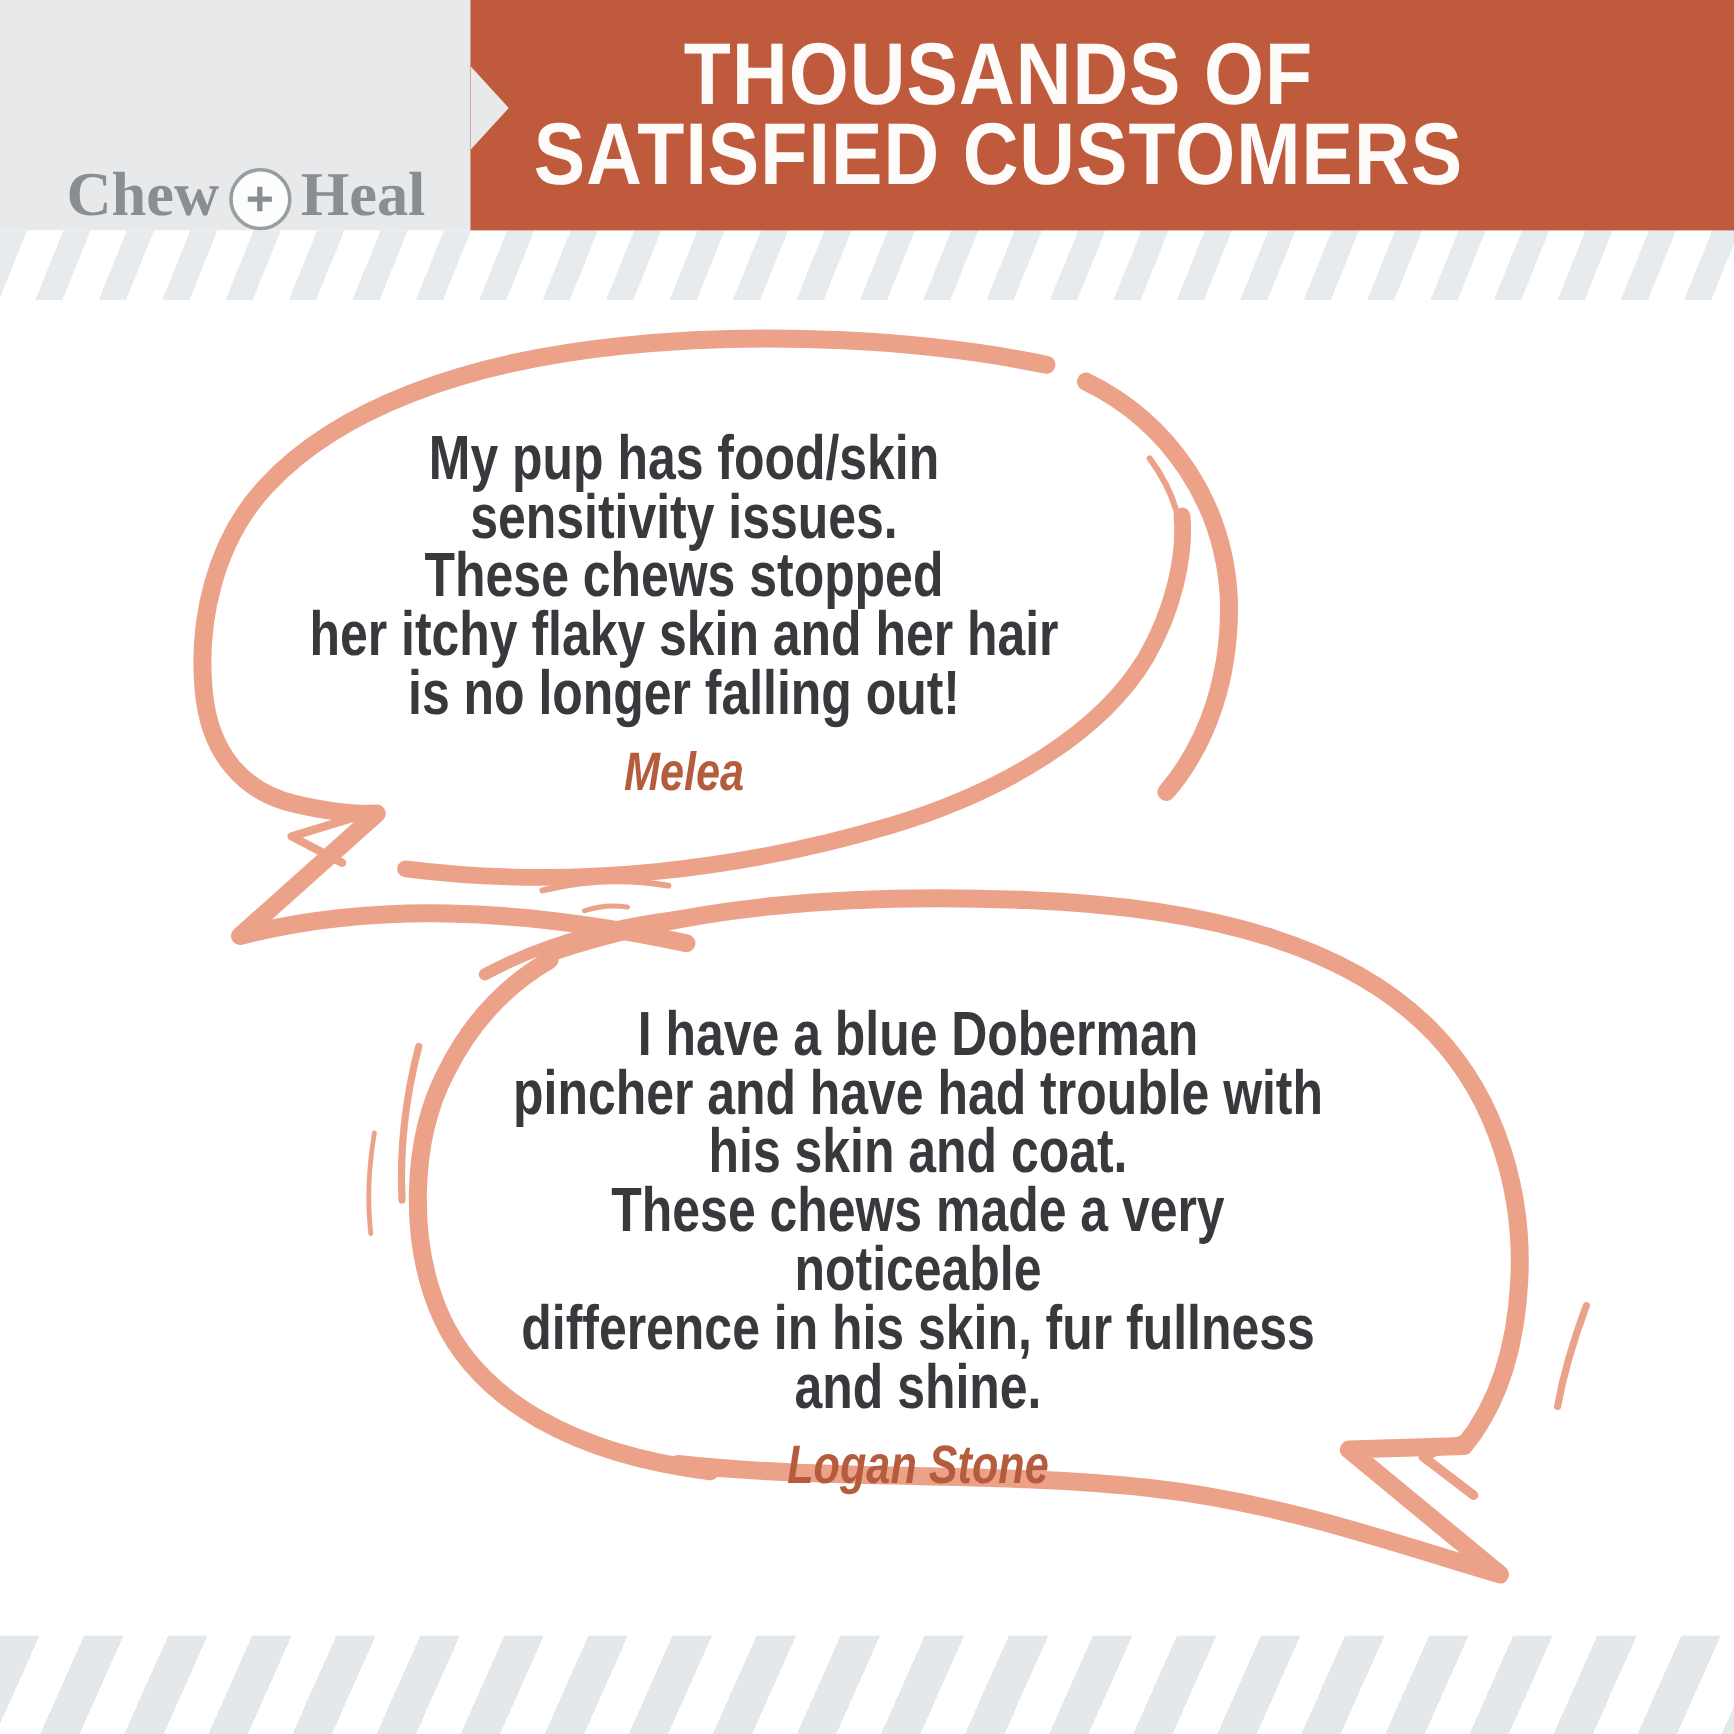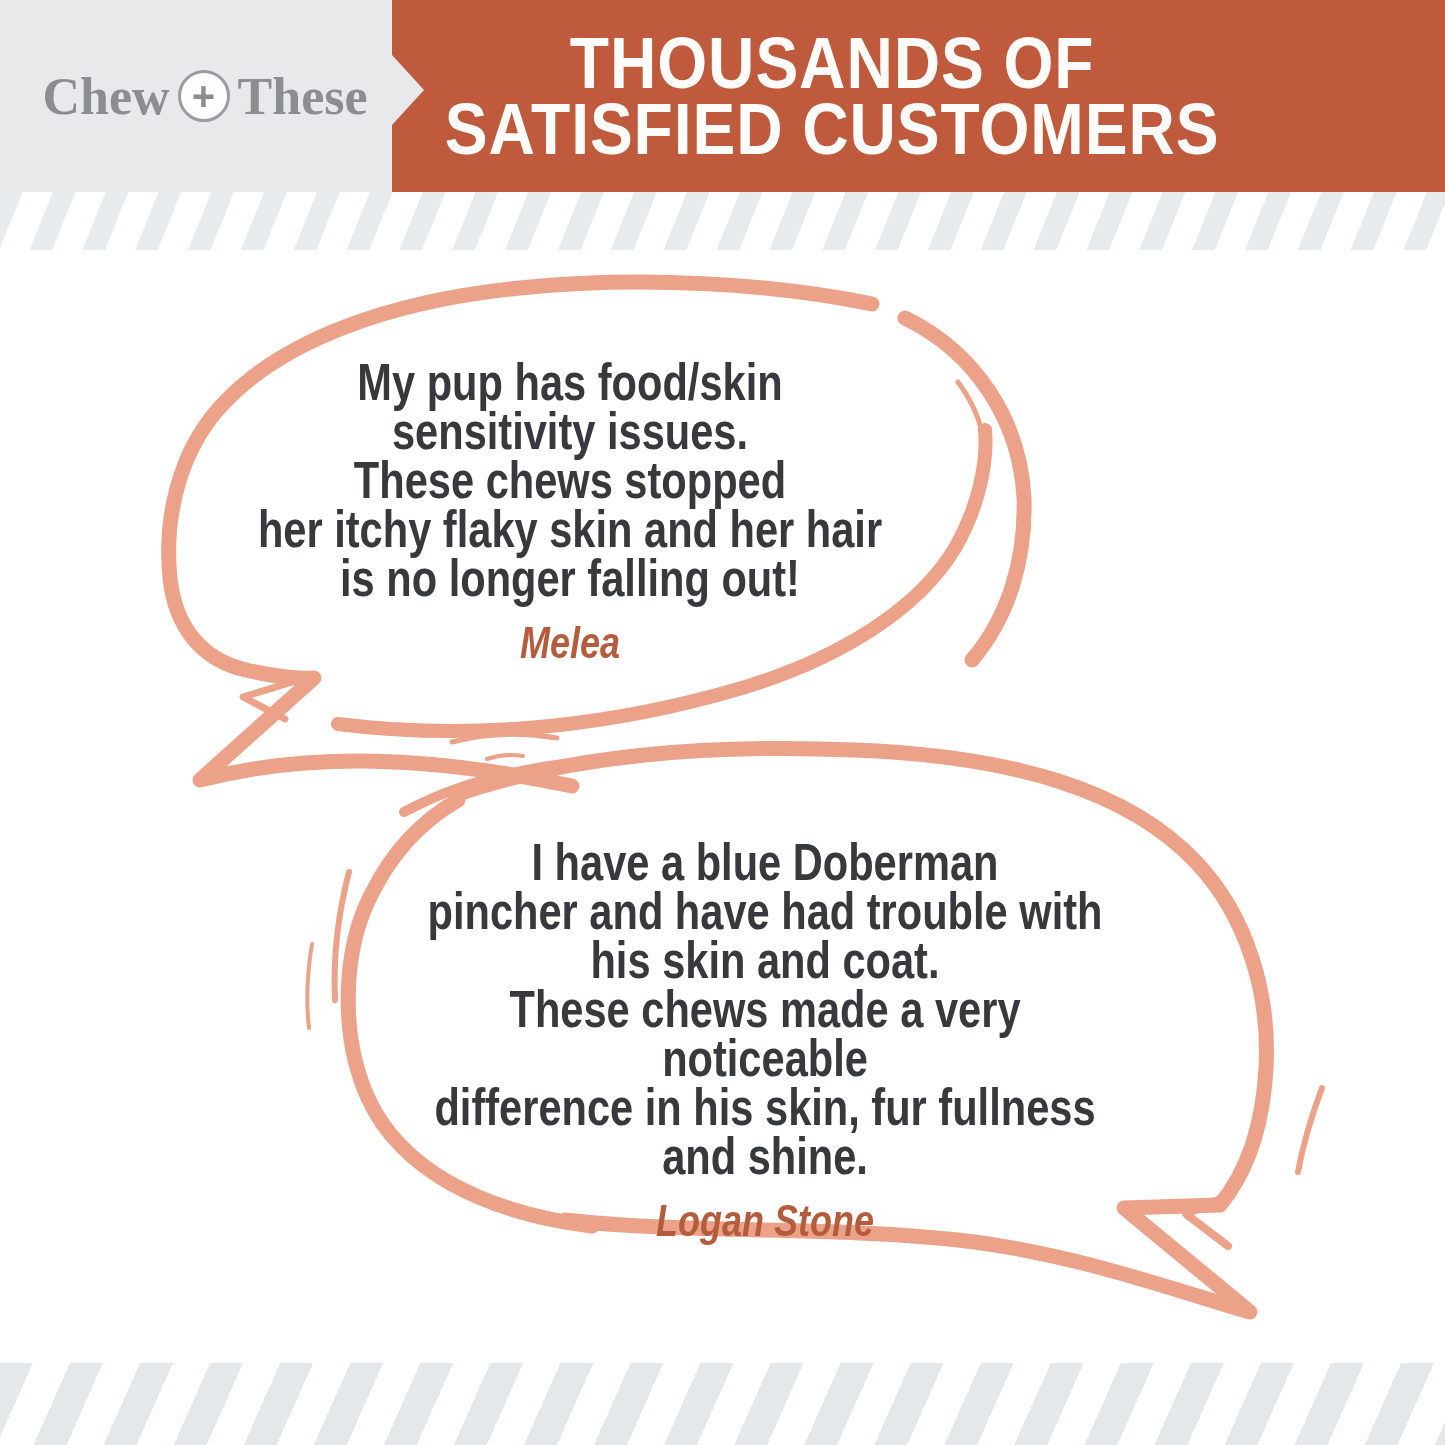--- a/index.html
+++ b/index.html
@@ -51,21 +51,21 @@
     transform: scaleX(0.88);
     transform-origin: 50% 50%;
   }
 
   
   .logo {
     position: absolute;
     left: 40px; top: 0;
     width: 330px; height: 192px;
     display: flex;
-    align-items: center;
+    align-items: flex-end;
     justify-content: center;
     gap: 8px;
     color: #8b8e91;
     font-family: "Liberation Serif", serif;
     font-weight: bold;
     font-size: 52px;
   }
   .logo .plus-circle {
     width: 46px; height: 46px;
     border: 3px solid #9a9da0;
@@ -154,21 +154,21 @@
   <div class="header-banner">
     <div class="banner-title">THOUSANDS OF
 SATISFIED CUSTOMERS</div>
   </div>
 
   <div class="logo">
     <span>Chew</span>
     <span class="plus-circle">
       <span>+</span>
     </span>
-    <span>These</span>
+    <span>Heal</span>
   </div>
 
   <div class="stripes-top"></div>
   <div class="stripes-bottom"></div>
 
   <svg class="art" viewBox="0 0 1445 1445">
 
     <path stroke-width="15" d="M 872 304 C 770 283 640 276 520 288 C 390 301 282 340 222 405 C 178 452 164 520 170 578 C 175 627 202 660 246 670 C 272 676 295 679 314 678 L 200 780 C 310 752 430 756 572 786"></path>
 
     <path stroke-width="14" d="M 338 724 C 480 742 620 724 742 688 C 838 659 918 610 955 548 C 978 508 988 463 985 430"></path>

